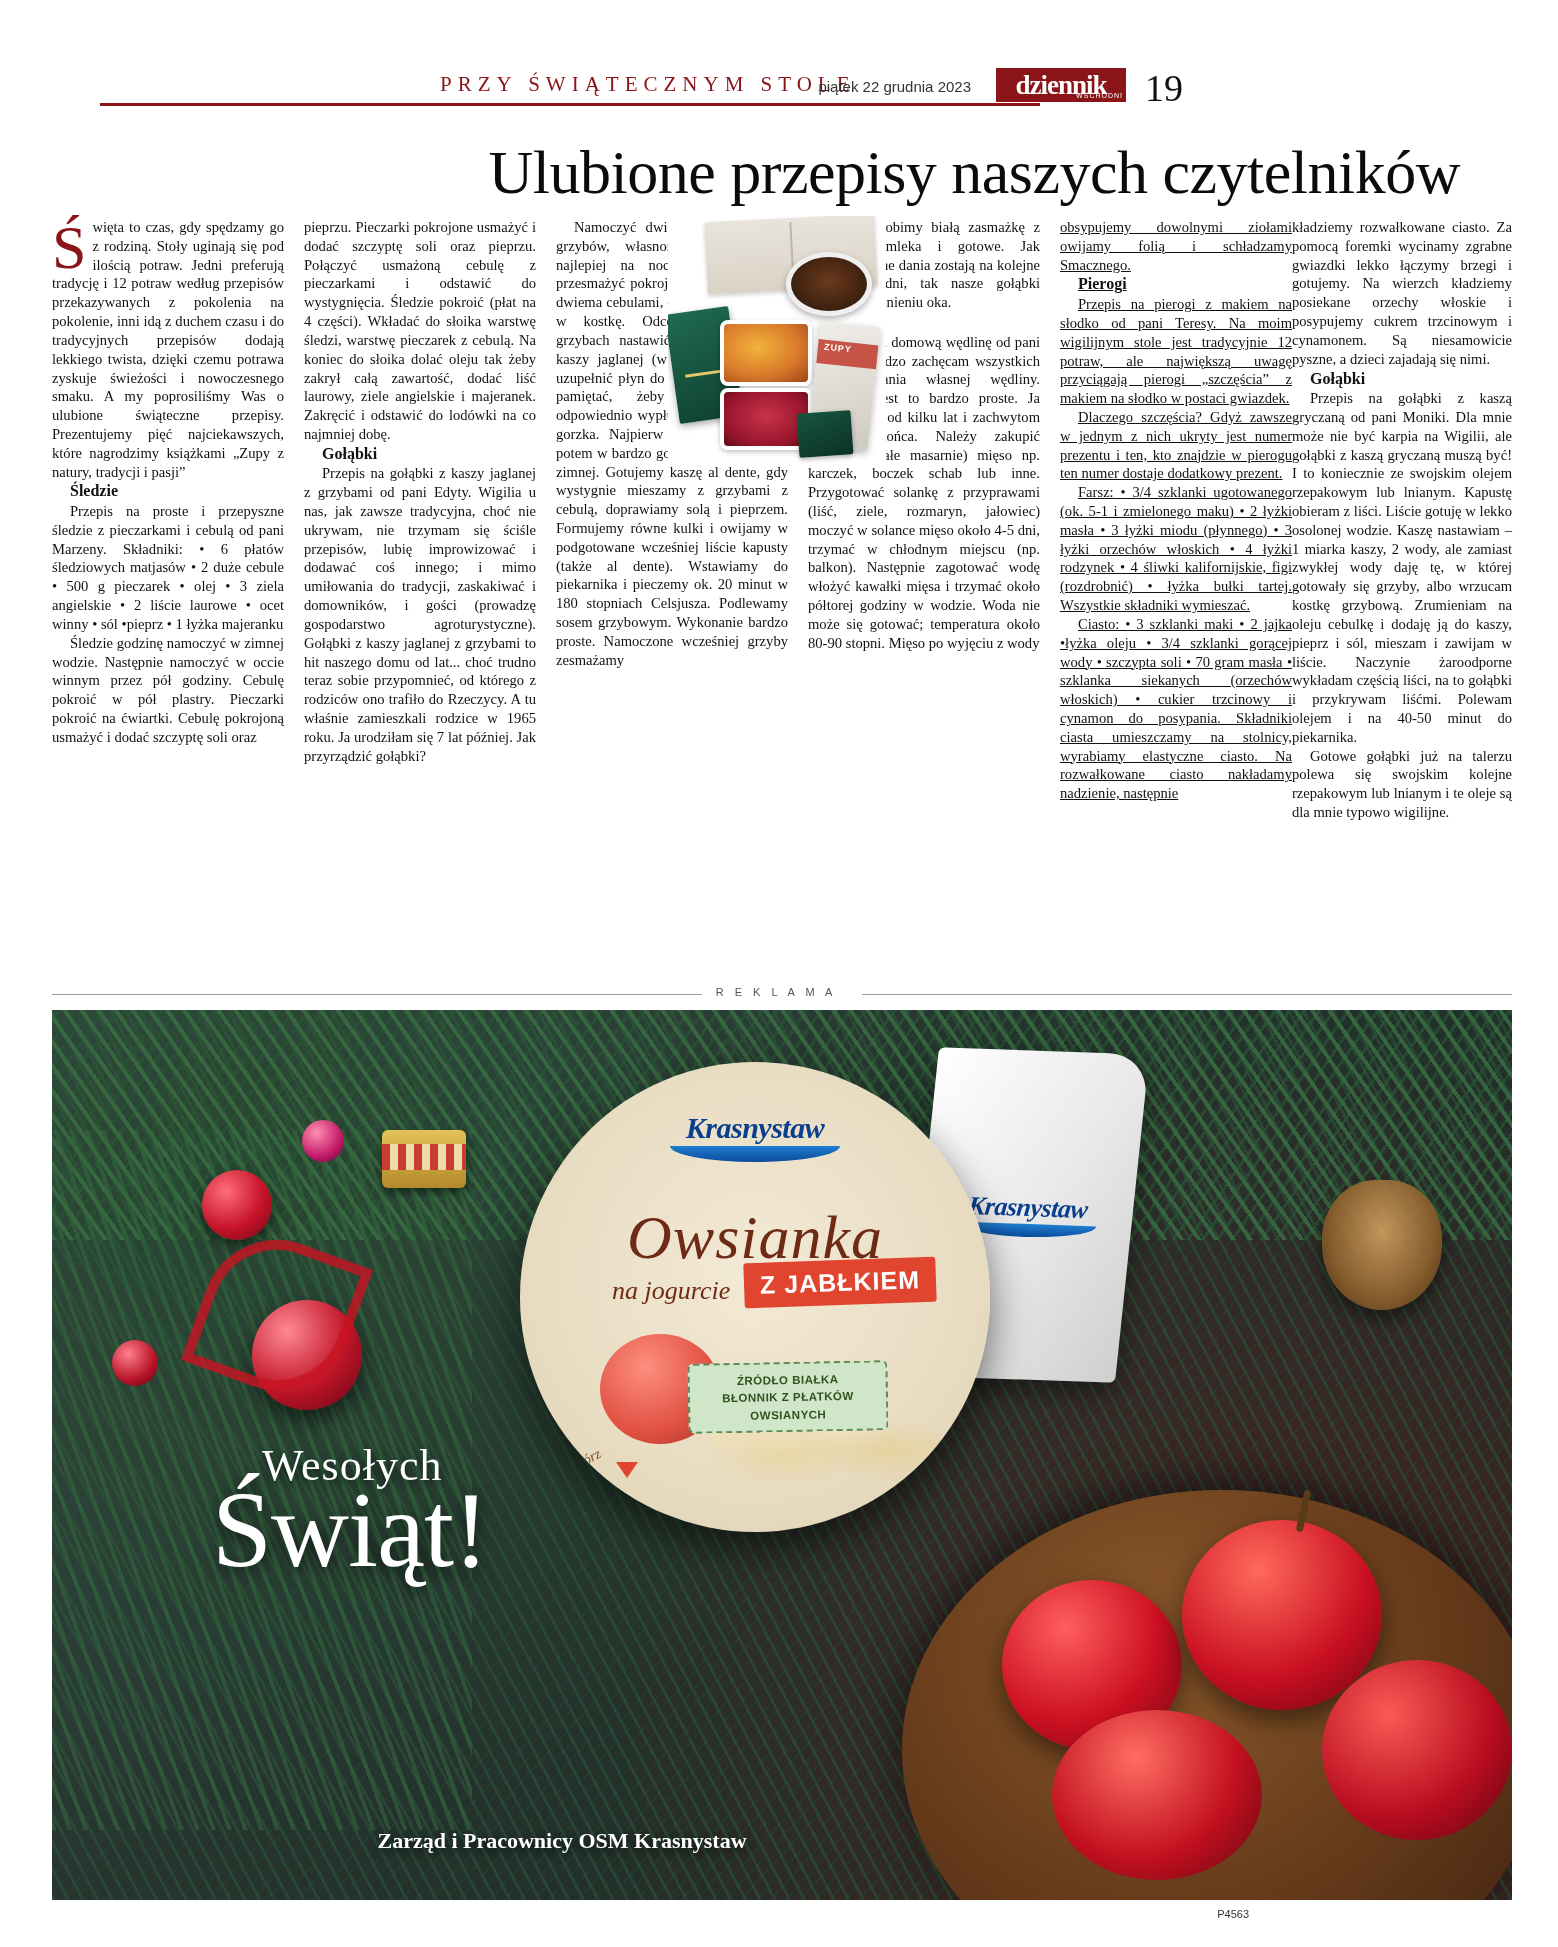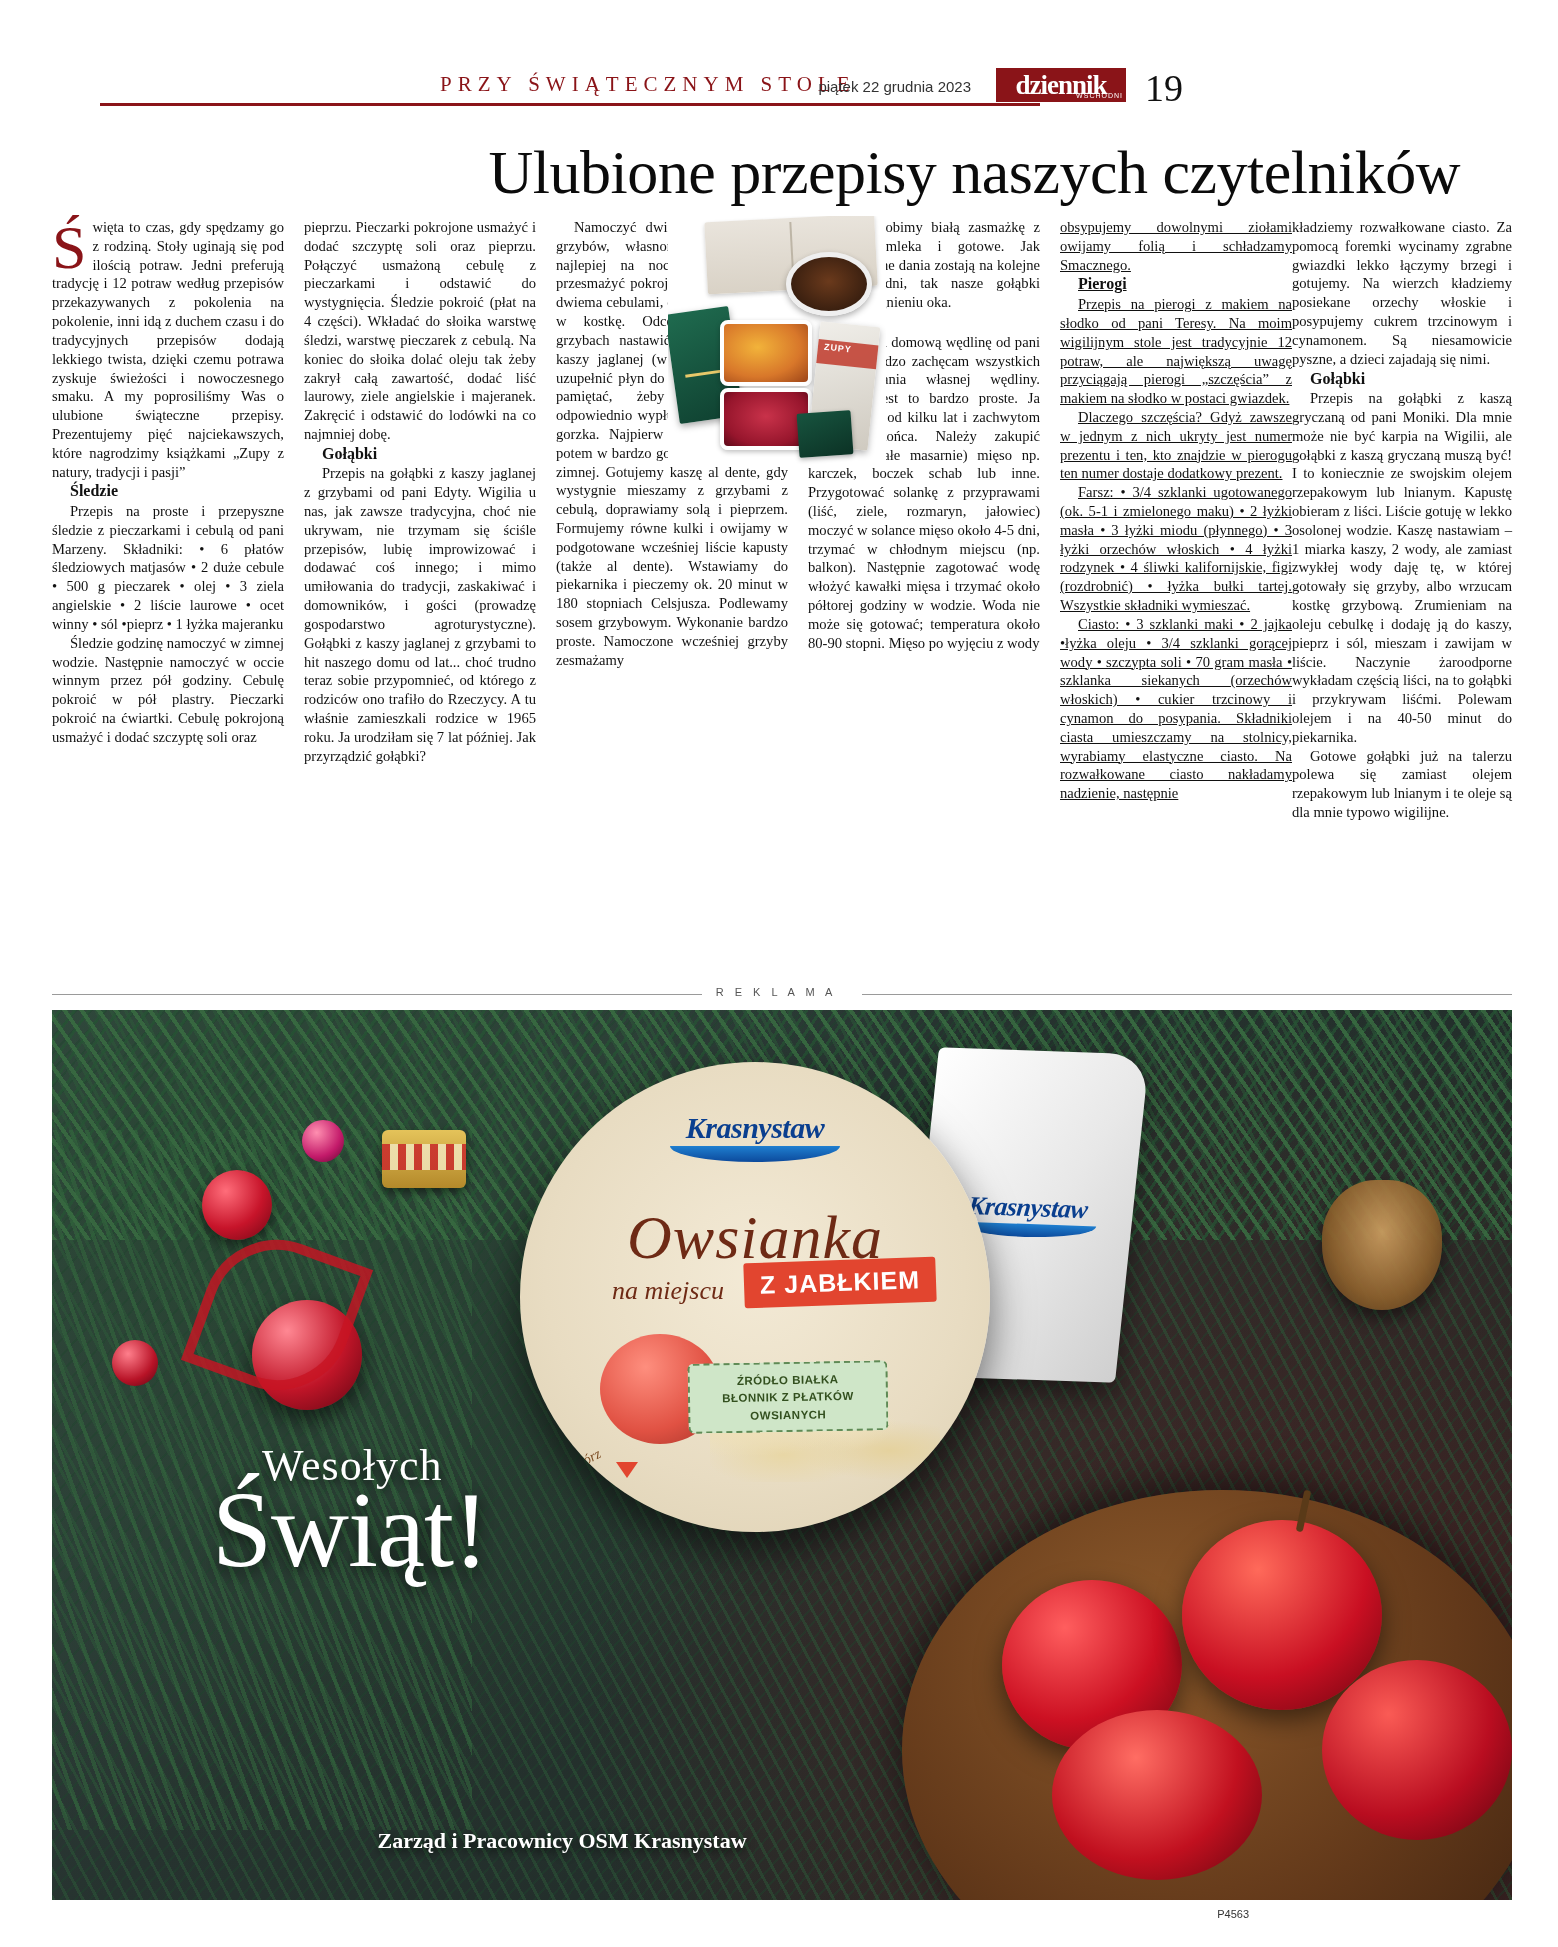--- a/index.html
+++ b/index.html
@@ -495,21 +495,21 @@
       <p>Przepis na pierogi z makiem na słodko od pani Teresy. Na moim wigilijnym stole jest tradycyjnie 12 potraw, ale największą uwagę przyciągają pierogi „szczęścia” z makiem na słodko w postaci gwiazdek.</p>
       <p>Dlaczego szczęścia? Gdyż zawsze w jednym z nich ukryty jest numer prezentu i ten, kto znajdzie w pierogu ten numer dostaje dodatkowy prezent.</p>
       <p>Farsz: • 3/4 szklanki ugotowanego (ok. 5-1 i zmielonego maku) • 2 łyżki masła • 3 łyżki miodu (płynnego) • 3 łyżki orzechów włoskich • 4 łyżki rodzynek • 4 śliwki kalifornijskie, figi (rozdrobnić) • łyżka bułki tartej. Wszystkie składniki wymieszać.</p>
       <p>Ciasto: • 3 szklanki maki • 2 jajka •łyżka oleju • 3/4 szklanki gorącej wody • szczypta soli • 70 gram masła • szklanka siekanych (orzechów włoskich) • cukier trzcinowy i cynamon do posypania. Składniki ciasta umieszczamy na stolnicy, wyrabiamy elastyczne ciasto. Na rozwałkowane ciasto nakładamy nadzienie, następnie</p>
     </div>
 
     <div class="col c6">
       <p class="noind">kładziemy rozwałkowane ciasto. Za pomocą foremki wycinamy zgrabne gwiazdki lekko łączymy brzegi i gotujemy. Na wierzch kładziemy posiekane orzechy włoskie i posypujemy cukrem trzcinowym i cynamonem. Są niesamowicie pyszne, a dzieci zajadają się nimi.</p>
       <p class="sec-head">Gołąbki</p>
       <p>Przepis na gołąbki z kaszą gryczaną od pani Moniki. Dla mnie może nie być karpia na Wigilii, ale gołąbki z kaszą gryczaną muszą być! I to koniecznie ze swojskim olejem rzepakowym lub lnianym. Kapustę obieram z liści. Liście gotuję w lekko osolonej wodzie. Kaszę nastawiam – 1 miarka kaszy, 2 wody, ale zamiast zwykłej wody daję tę, w której gotowały się grzyby, albo wrzucam kostkę grzybową. Zrumieniam na oleju cebulkę i dodaję ją do kaszy, pieprz i sól, mieszam i zawijam w liście. Naczynie żaroodporne wykładam częścią liści, na to gołąbki i przykrywam liśćmi. Polewam olejem i na 40-50 minut do piekarnika.</p>
-      <p>Gotowe gołąbki już na talerzu polewa się zamiast olejem rzepakowym lub lnianym i te oleje są dla mnie typowo wigilijne.</p>
+      <p>Gotowe gołąbki już na talerzu polewa się swojskim kolejne rzepakowym lub lnianym i te oleje są dla mnie typowo wigilijne.</p>
     </div>
   </div>
 
   <div class="photo">
     <div class="bg"></div>
     <div class="book-top"></div>
     <div class="bowl"></div>
     <div class="cover-green"></div>
     <div class="food1"></div>
     <div class="food2"></div>
@@ -553,21 +553,21 @@
         <div class="ks-wave"></div>
       </div>
     </div>
 
     <div class="lid">
       <div class="lid-krasnystaw">
         <div class="ks-logo">Krasnystaw</div>
         <div class="ks-wave"></div>
       </div>
       <div class="lid-title">Owsianka</div>
-      <div class="lid-sub">na miejscu</div>
+      <div class="lid-sub">na jogurcie</div>
       <div class="lid-badge">Z JABŁKIEM</div>
       <div class="lid-apple"></div>
       <div class="lid-oats"></div>
       <div class="lid-note" style="white-space:pre-line">ŹRÓDŁO BIAŁKA
 BŁONNIK Z PŁATKÓW
 OWSIANYCH</div>
       <div class="lid-open">otwórz</div>
       <div class="lid-arrow"></div>
     </div>
 

